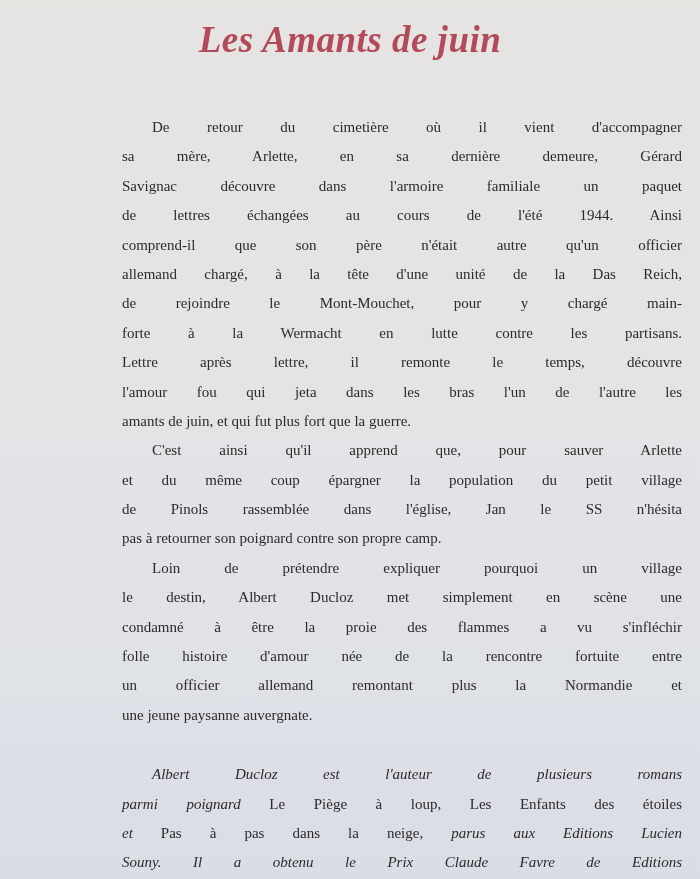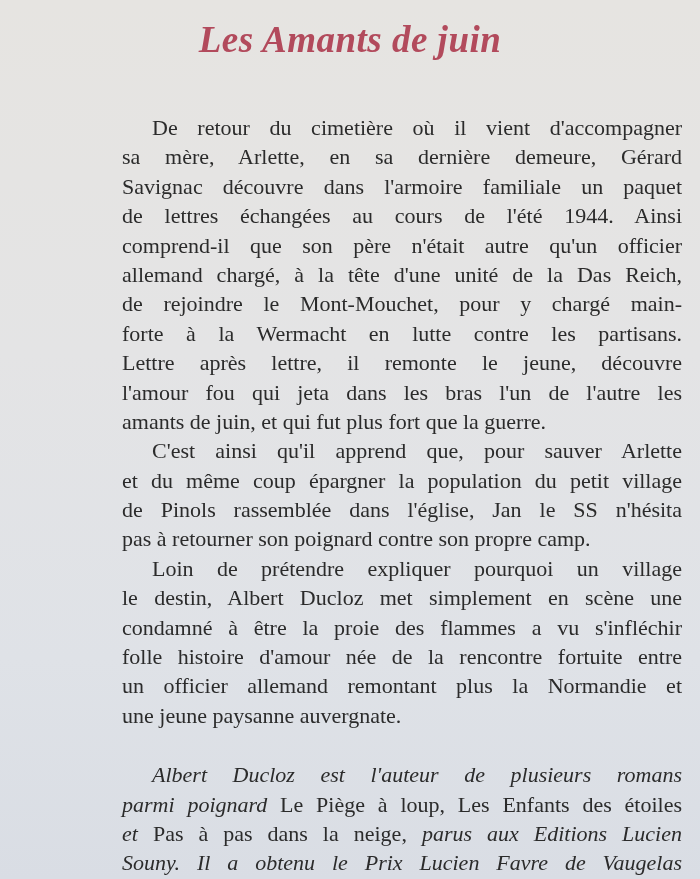--- a/index.html
+++ b/index.html
@@ -31,21 +31,21 @@
       font-size: 37px;
       letter-spacing: 0.5px;
       color: #b24a5c;
       margin: 0;
     }
     .body-text {
       position: absolute;
       left: 122px;
       top: 113px;
       width: 560px;
-      font-size: 22px;
+      font-size: 15px;
       line-height: 29.4px;
       color: #2b2b2b;
     }
     .para {
       margin: 0;
       text-align: justify;
       text-align-last: left;
       text-indent: 0;
     }
     .line {
@@ -84,21 +84,21 @@
 
     <div class="para">
       <span class="line indent">De retour du cimetière où il vient d'accompagner</span>
       <span class="line">sa mère, Arlette, en sa dernière demeure, Gérard</span>
       <span class="line">Savignac découvre dans l'armoire familiale un paquet</span>
       <span class="line">de lettres échangées au cours de l'été 1944. Ainsi</span>
       <span class="line">comprend-il que son père n'était autre qu'un officier</span>
       <span class="line">allemand chargé, à la tête d'une unité de la Das Reich,</span>
       <span class="line">de rejoindre le Mont-Mouchet, pour y chargé main-</span>
       <span class="line">forte à la Wermacht en lutte contre les partisans.</span>
-      <span class="line">Lettre après lettre, il remonte le jeune, découvre</span>
+      <span class="line">Lettre après lettre, il remonte le temps, découvre</span>
       <span class="line">l'amour fou qui jeta dans les bras l'un de l'autre les</span>
       <span class="line last">amants de juin, et qui fut plus fort que la guerre.</span>
     </div>
 
     <div class="para">
       <span class="line indent">C'est ainsi qu'il apprend que, pour sauver Arlette</span>
       <span class="line">et du même coup épargner la population du petit village</span>
       <span class="line">de Pinols rassemblée dans l'église, Jan le SS n'hésita</span>
       <span class="line last">pas à retourner son poignard contre son propre camp.</span>
     </div>
@@ -111,17 +111,17 @@
       <span class="line">un officier allemand remontant plus la Normandie et</span>
       <span class="line last">une jeune paysanne auvergnate.</span>
     </div>
 
     <div class="gap"></div>
 
     <div class="para bio">
       <span class="line indent"><span class="it">Albert Ducloz est l'auteur de plusieurs romans</span></span>
       <span class="line"><span class="it">parmi poignard</span><span class="rm"> Le Piège à loup, Les Enfants des étoiles</span></span>
       <span class="line"><span class="it">et</span><span class="rm"> Pas à pas dans la neige,</span><span class="it"> parus aux Editions Lucien</span></span>
-      <span class="line"><span class="it">Souny. Il a obtenu le Prix Lucien Favre de Vaugelas</span></span>
+      <span class="line"><span class="it">Souny. Il a obtenu le Prix Claude Favre de Editions</span></span>
     </div>
 
   </div>
 </div>
 
 </body></html>

